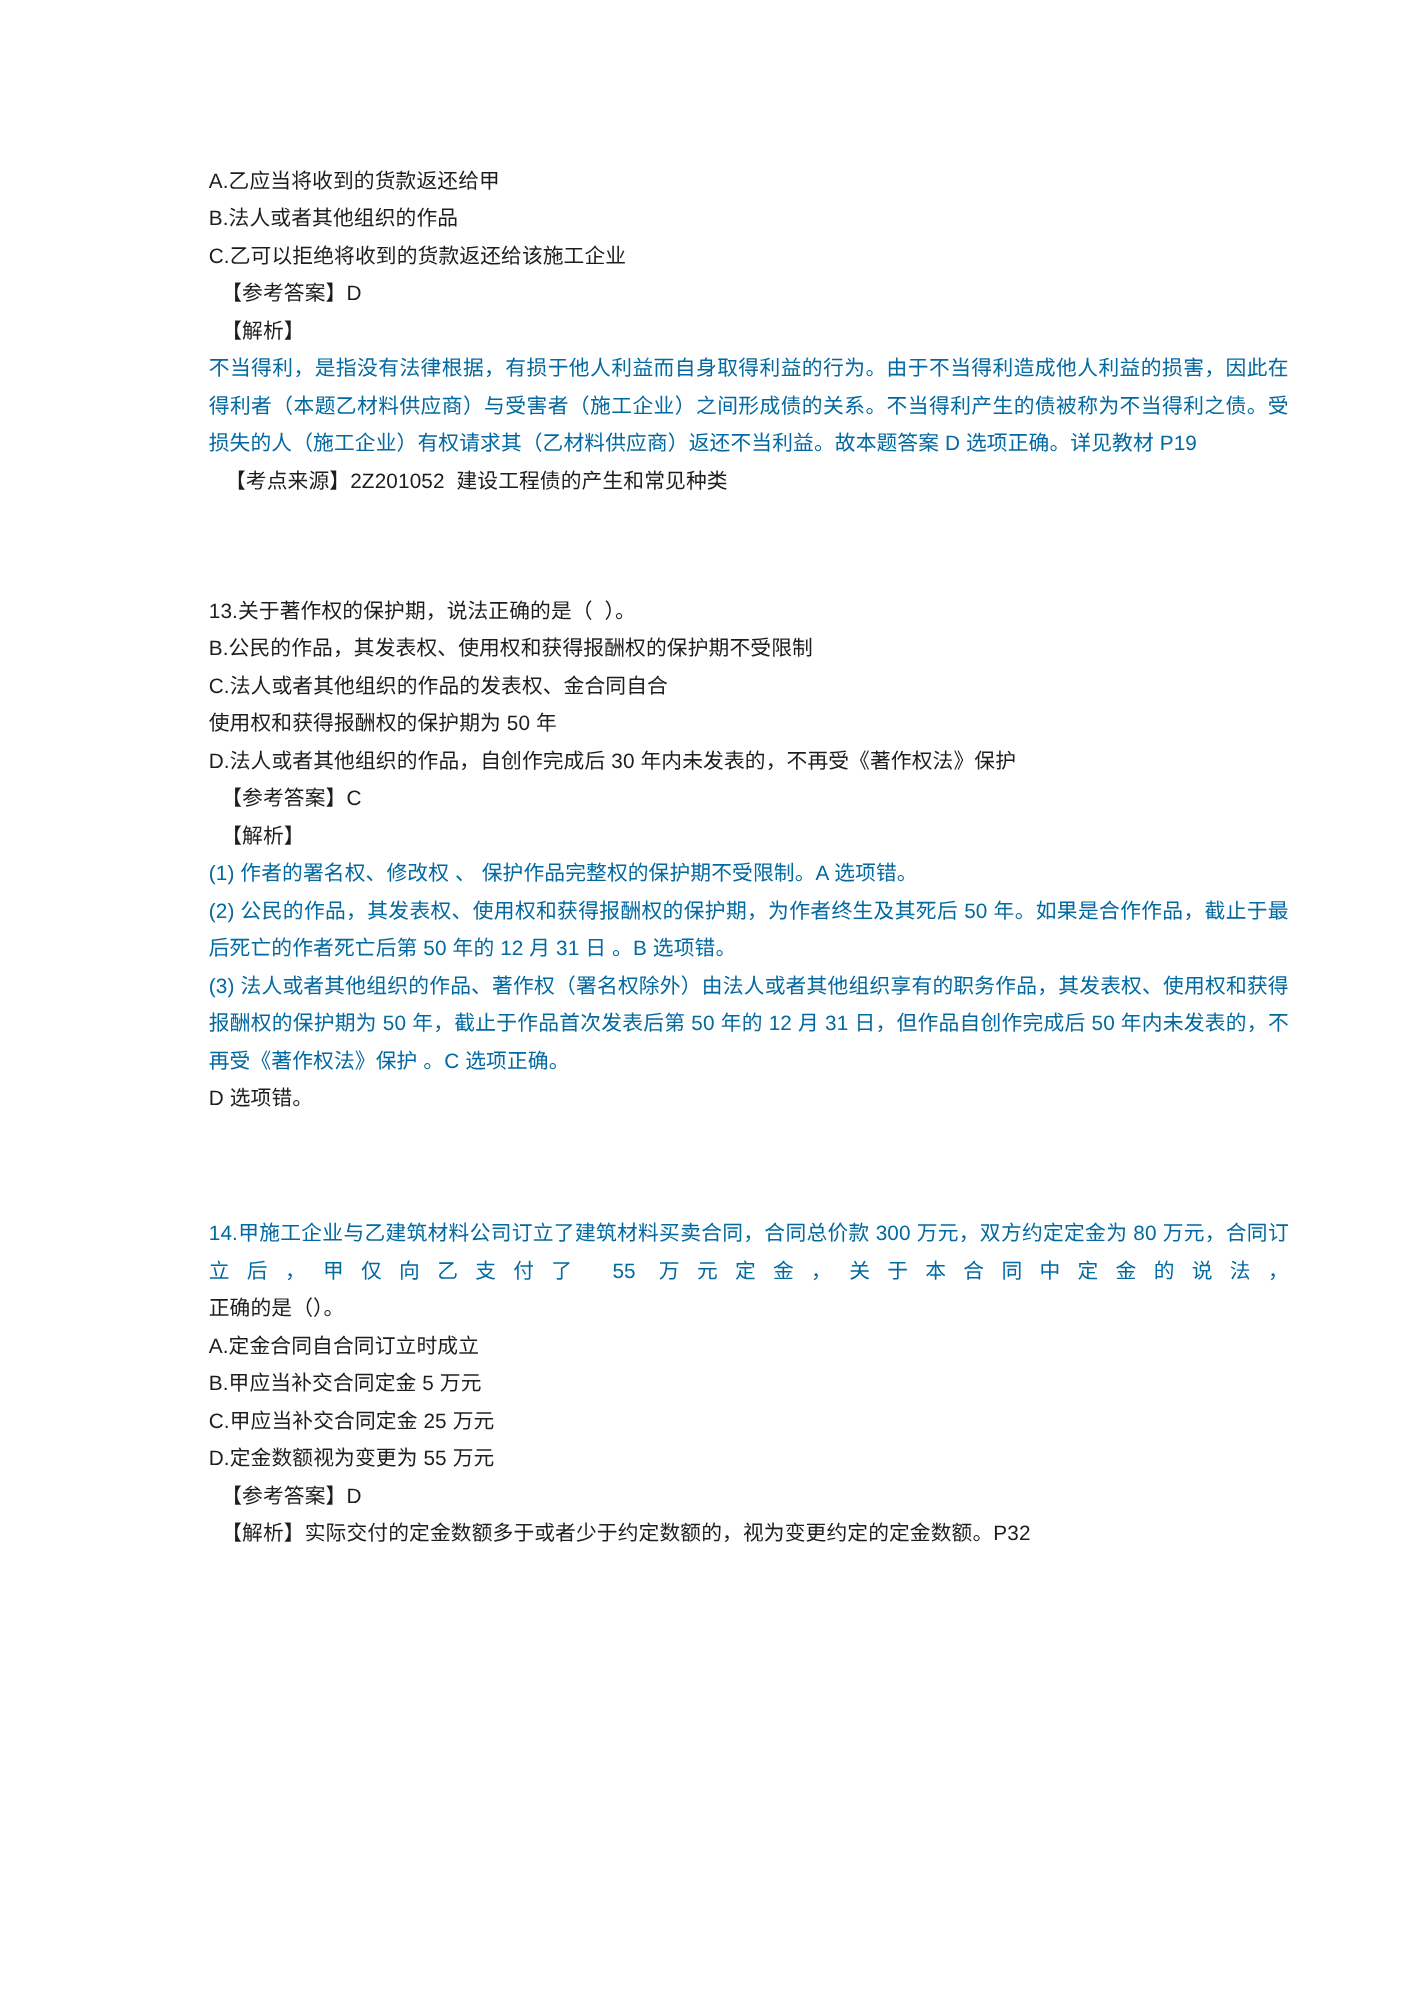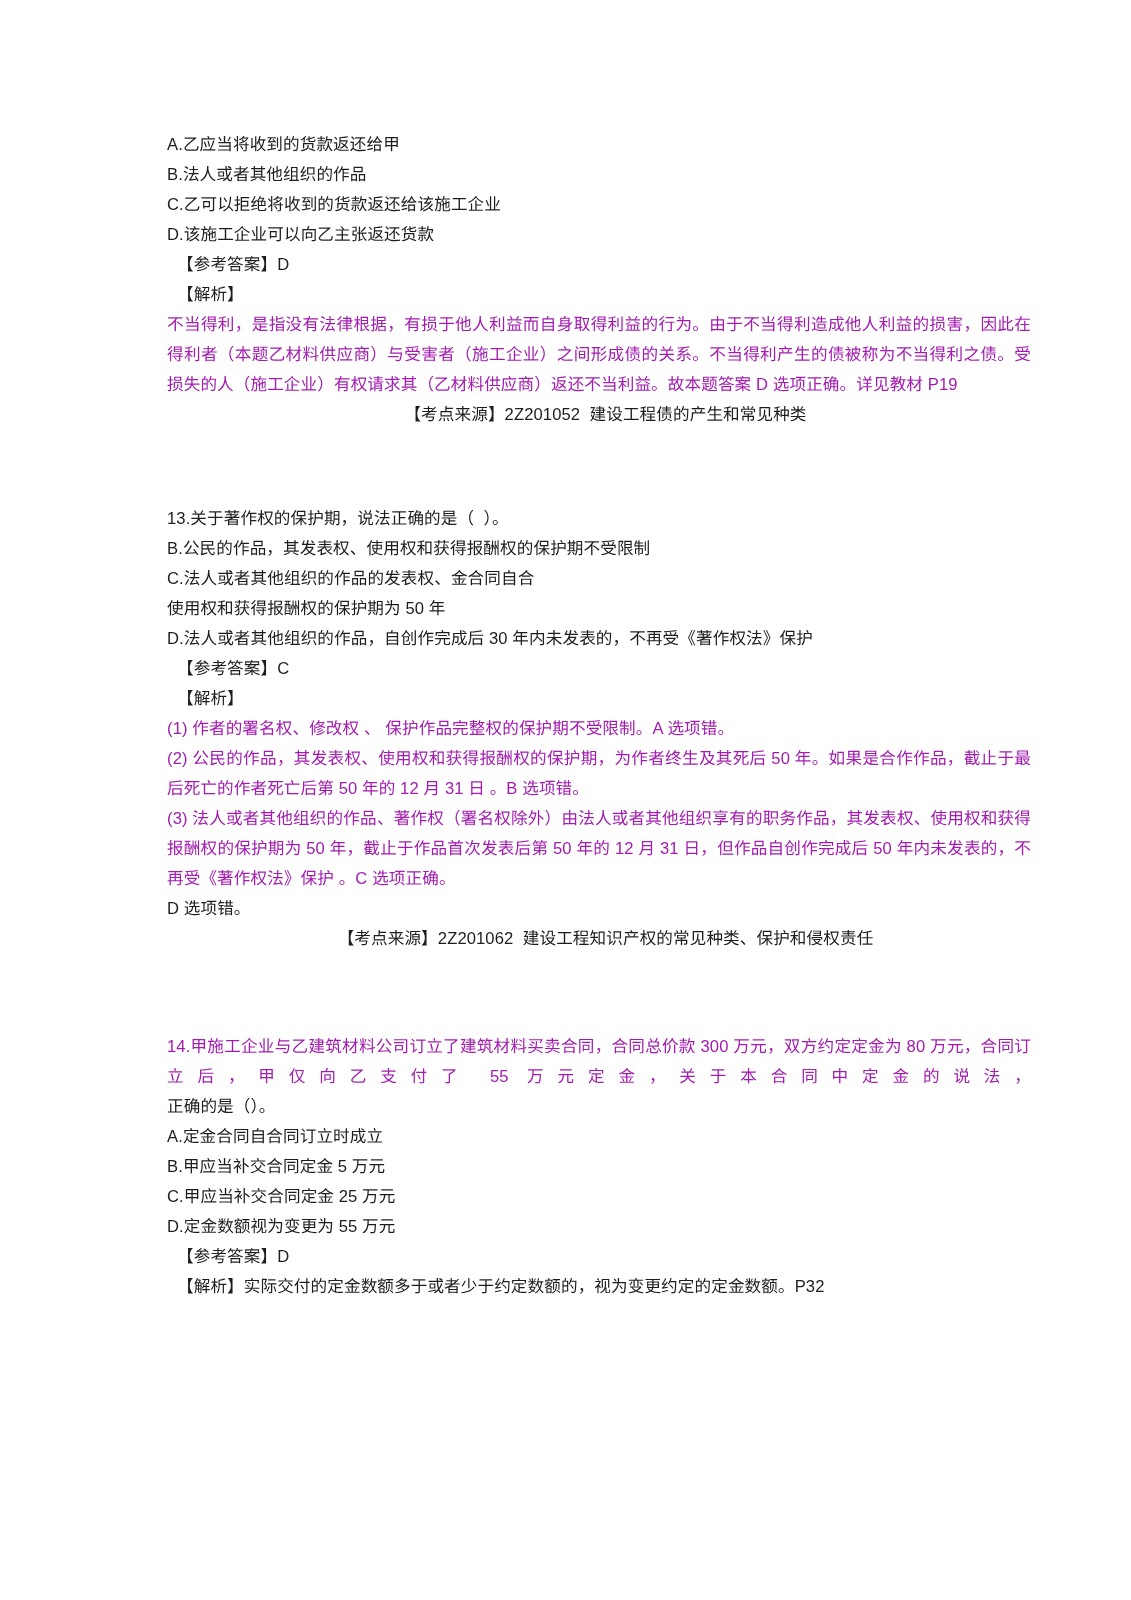--- a/index.html
+++ b/index.html
@@ -35,64 +35,62 @@
     color: #1d1d1d;
   }
   
   .para {
     font-size: 16.6px;
     line-height: 30px;
     letter-spacing: 0.1px;
     margin: 0;
     text-align: justify;
     text-justify: inter-character;
-    color: #a21caf;
+    color: #0369a1;
   }
   .para-last-justify {
     text-align-last: left;
   }
   
   .ind-0  { padding-left: 0px; }
   .ind-1  { padding-left: 10px; }
-  .ind-2  { padding-left: 13px; text-align: center; }
+  .ind-2  { padding-left: 13px; }
   .gap-q13 { height: 74px; }
   .gap-q14 { height: 78px; }
   .qtext { text-indent: 0; }
 </style>
 </head>
 <body>
 
 <div class="page">
 
   <section class="block">
     <div class="line ind-0">A.乙应当将收到的货款返还给甲</div>
     <div class="line ind-0">B.法人或者其他组织的作品</div>
     <div class="line ind-0">C.乙可以拒绝将收到的货款返还给该施工企业</div>
-    <div class="line ind-0">D.该施工企业可以向乙主张返还货款</div>
     <div class="line ind-1">【参考答案】D</div>
     <div class="line ind-1">【解析】</div>
     <div class="para para-last-justify ind-0">不当得利，是指没有法律根据，有损于他人利益而自身取得利益的行为。由于不当得利造成他人利益的损害，因此在得利者（本题乙材料供应商）与受害者（施工企业）之间形成债的关系。不当得利产生的债被称为不当得利之债。受损失的人（施工企业）有权请求其（乙材料供应商）返还不当利益。故本题答案 D 选项正确。详见教材 P19</div>
     <div class="line ind-2">【考点来源】2Z201052  建设工程债的产生和常见种类</div>
   </section>
 
   <div class="gap-q13"></div>
 
   <section class="block">
     <div class="line ind-0 qtext">13.关于著作权的保护期，说法正确的是（  ）。</div>
     <div class="line ind-0">B.公民的作品，其发表权、使用权和获得报酬权的保护期不受限制</div>
     <div class="line ind-0">C.法人或者其他组织的作品的发表权、金合同自合</div>
     <div class="line ind-0">使用权和获得报酬权的保护期为 50 年</div>
     <div class="line ind-0">D.法人或者其他组织的作品，自创作完成后 30 年内未发表的，不再受《著作权法》保护</div>
     <div class="line ind-1">【参考答案】C</div>
     <div class="line ind-1">【解析】</div>
     <div class="para para-last-justify ind-0">(1) 作者的署名权、修改权 、  保护作品完整权的保护期不受限制。A 选项错。</div>
     <div class="para para-last-justify ind-0">(2)   公民的作品，其发表权、使用权和获得报酬权的保护期，为作者终生及其死后 50 年。如果是合作作品，截止于最后死亡的作者死亡后第 50 年的 12 月 31  日 。B 选项错。</div>
     <div class="para para-last-justify ind-0">(3) 法人或者其他组织的作品、著作权（署名权除外）由法人或者其他组织享有的职务作品，其发表权、使用权和获得报酬权的保护期为 50 年，截止于作品首次发表后第 50 年的 12 月 31  日，但作品自创作完成后 50 年内未发表的，不再受《著作权法》保护 。C 选项正确。</div>
     <div class="line ind-0">D 选项错。</div>
-    <div class="line ind-2">【考点来源】2Z201062  建设工程知识产权的常见种类、保护和侵权责任</div>
   </section>
 
   <div class="gap-q14"></div>
 
   <section class="block">
     <div class="para ind-0" style="text-align-last:justify;">14.甲施工企业与乙建筑材料公司订立了建筑材料买卖合同，合同总价款 300 万元，双方约定定金为 80 万元，合同订立后，甲仅向乙支付了 55 万元定金，关于本合同中定金的说法，</div>
     <div class="line ind-0">正确的是（）。</div>
     <div class="line ind-0">A.定金合同自合同订立时成立</div>
     <div class="line ind-0">B.甲应当补交合同定金 5 万元</div>
     <div class="line ind-0">C.甲应当补交合同定金 25 万元</div>

